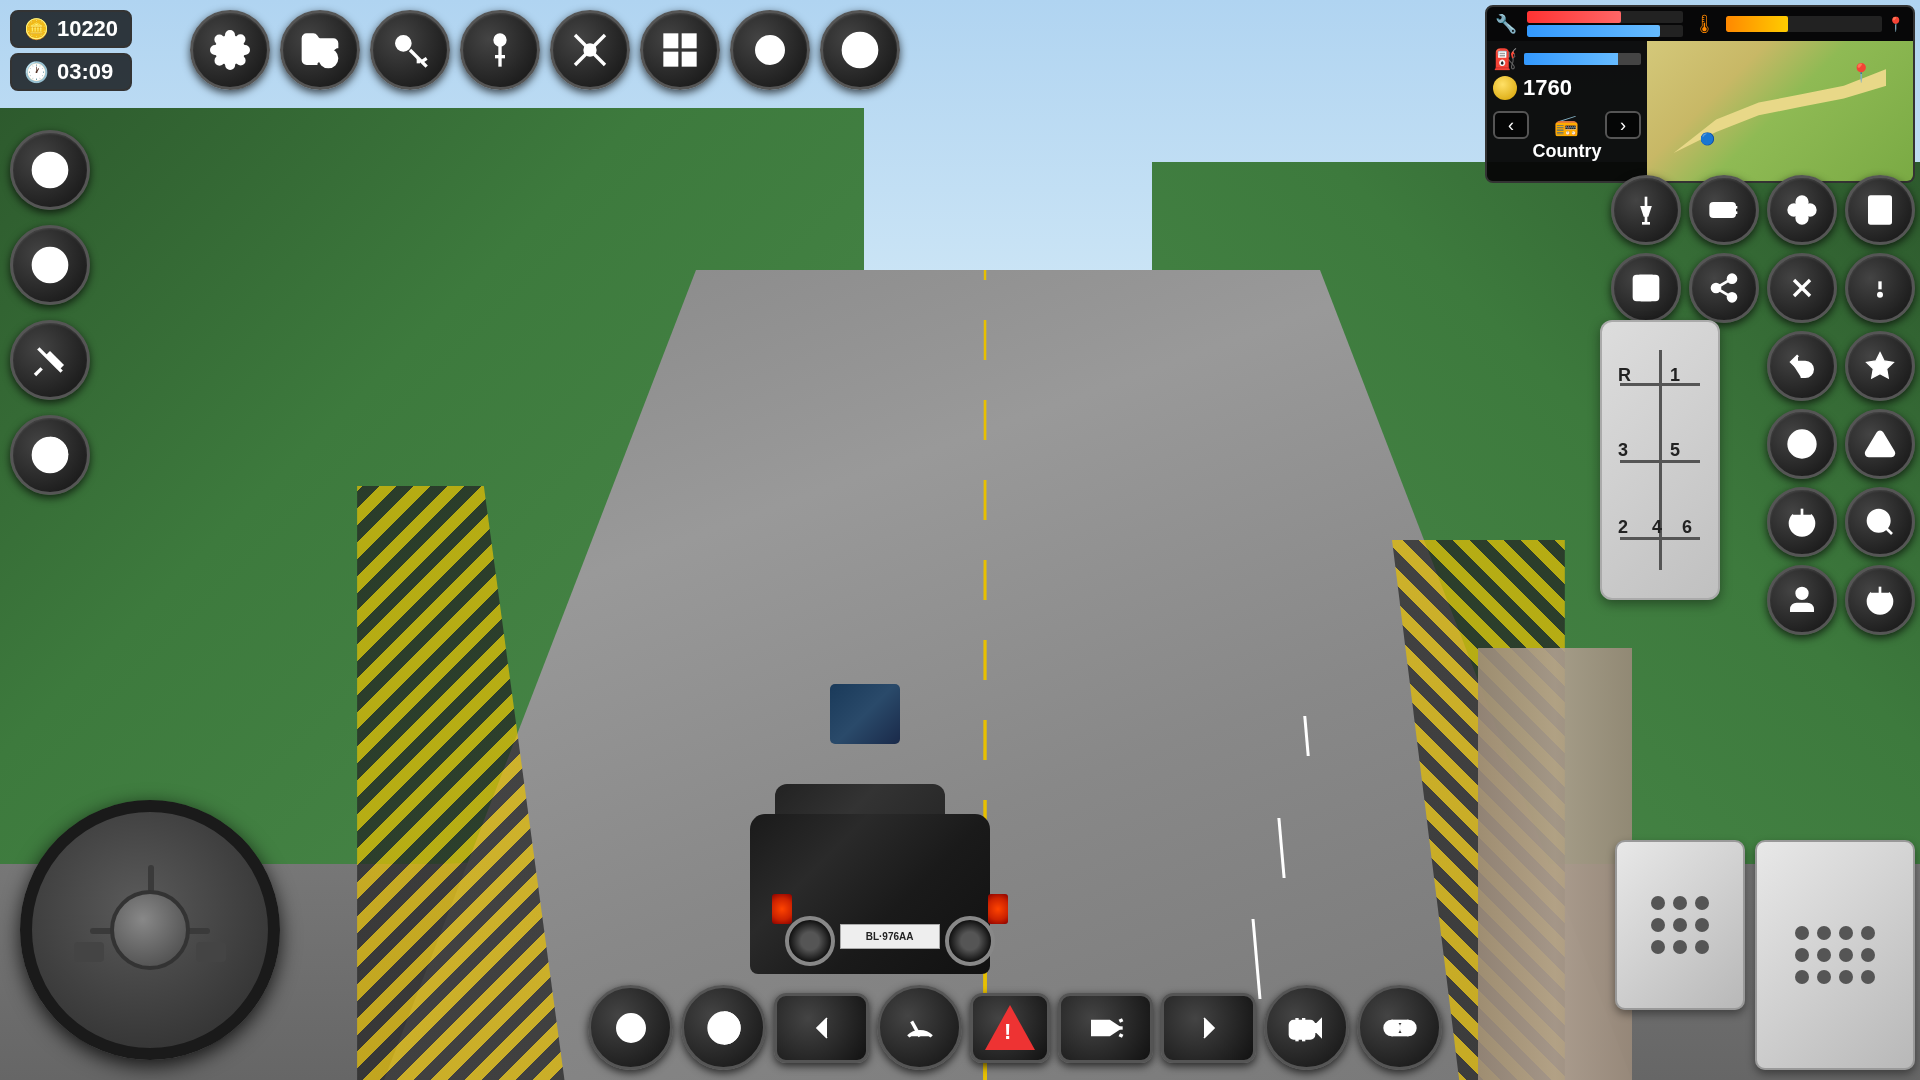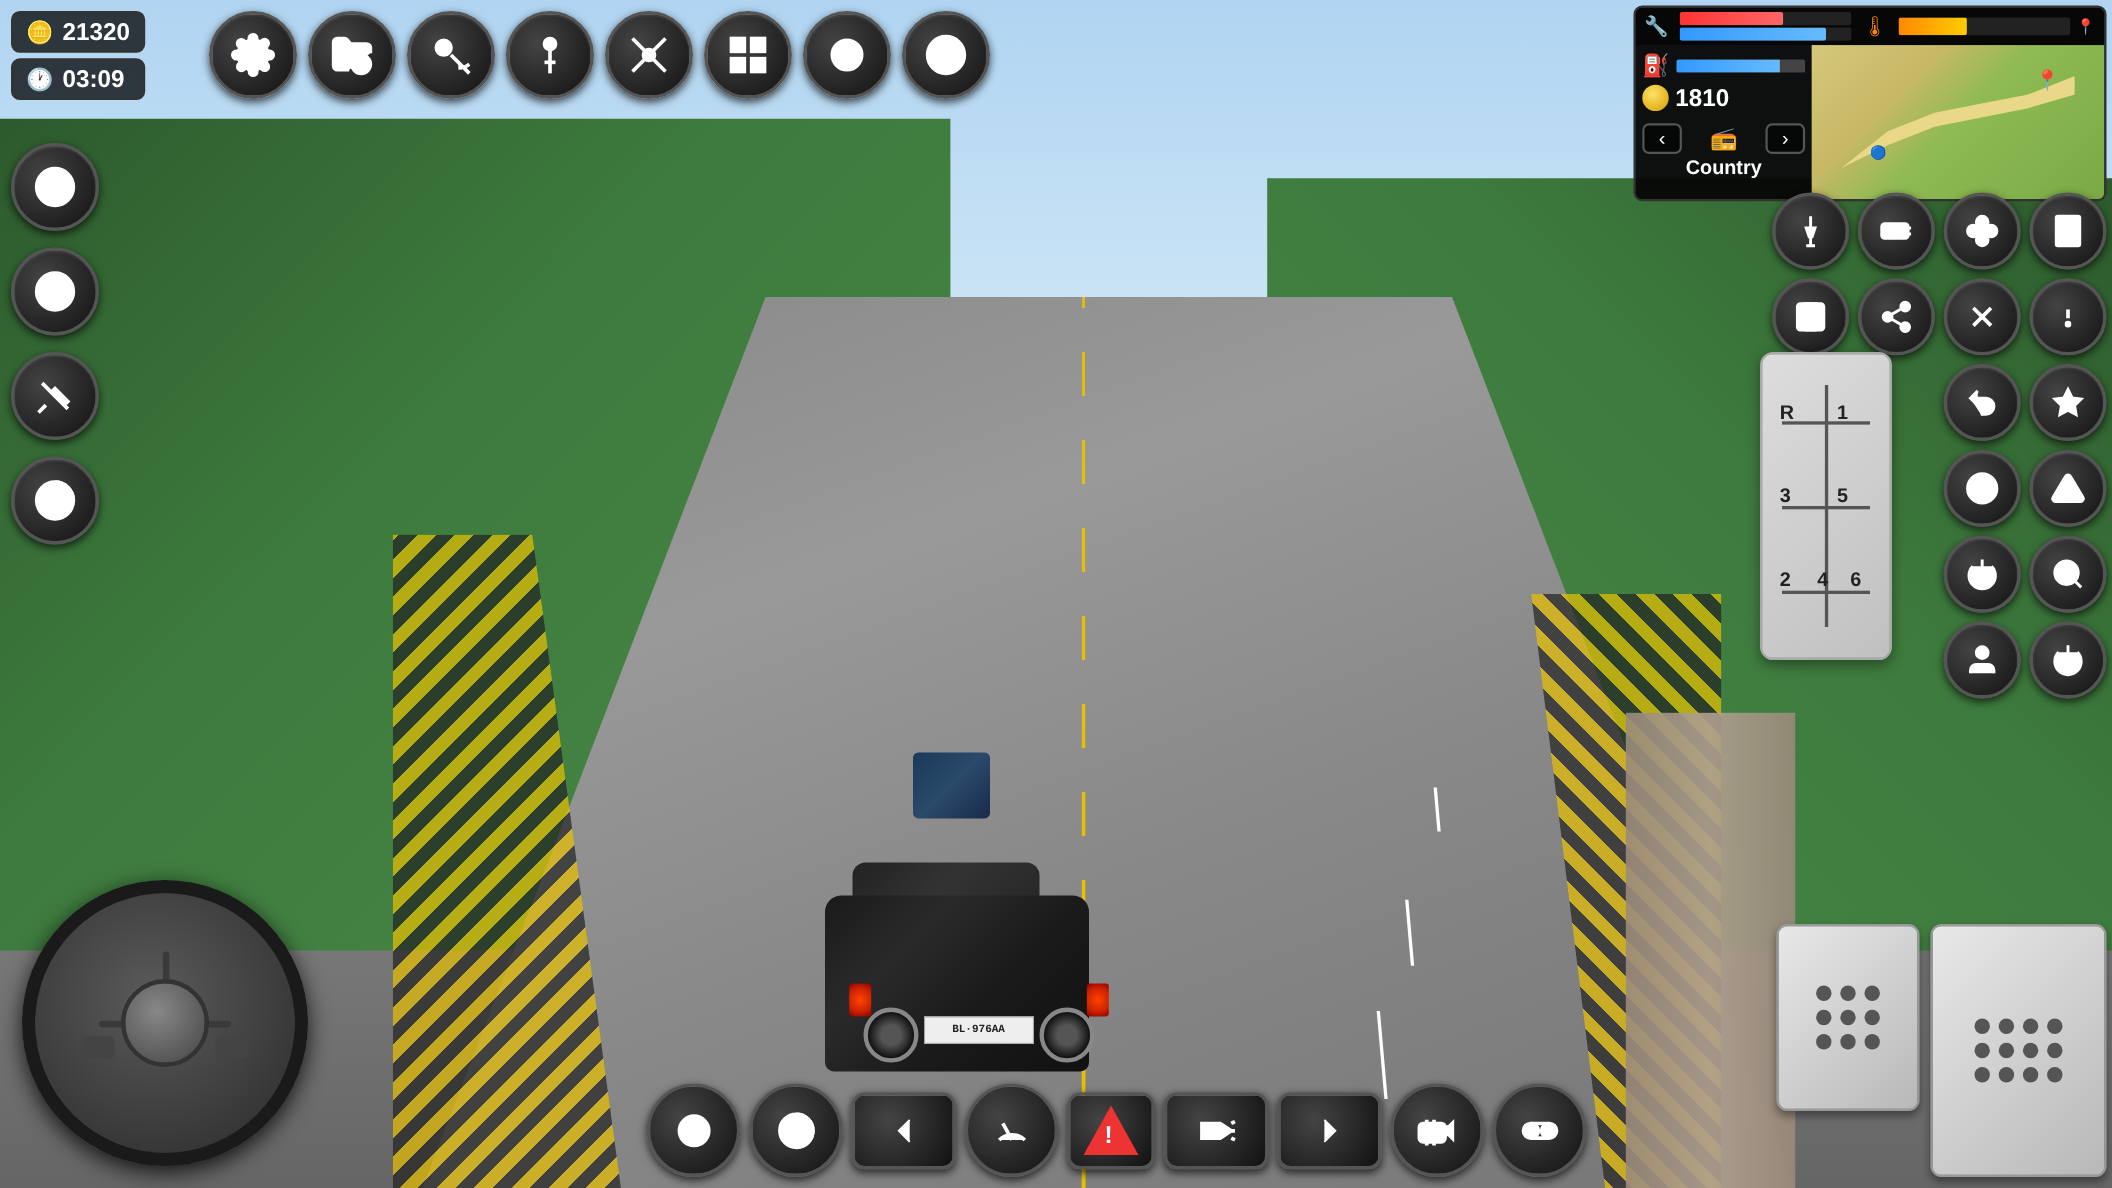--- a/index.html
+++ b/index.html
@@ -122,21 +122,20 @@
       width: 100px;
       height: 25px;
       background: #eee;
       border: 1px solid #aaa;
       display: flex;
       align-items: center;
       justify-content: center;
       font-size: 10px;
       font-weight: bold;
       color: #222;
-      font-family: Liberation Mono, monospace;
     }
     .car-wheel-left {
       position: absolute;
       bottom: 8px;
       left: 35px;
       width: 50px;
       height: 50px;
       background: radial-gradient(circle, #555 30%, #333 50%, #111 70%);
       border-radius: 50%;
       border: 4px solid #888;
@@ -626,21 +625,21 @@
       <div class="car-plate">BL·976AA</div>
       <div class="car-wheel-left"></div>
       <div class="car-wheel-right"></div>
     </div>
   </div>
 </div>
 
 <div class="hud-top-left">
   <div class="stat-box">
     <span class="stat-icon">🪙</span>
-    <span class="stat-value">21320</span>
+    <span class="stat-value">10220</span>
   </div>
   <div class="stat-box">
     <span class="stat-icon">🕐</span>
     <span class="stat-value">03:09</span>
   </div>
 </div>
 
 <div class="hud-top-center">
 
   <div class="circle-btn">
@@ -780,21 +779,21 @@
   <div class="minimap-area">
     <div class="coin-display">
       <div class="coin-row">
         <span style="font-size:20px;">⛽</span>
         <div style="flex:1; height:12px; background:#444; border-radius:2px; overflow:hidden;">
           <div style="height:100%; width:80%; background:linear-gradient(90deg,#3399ff,#66bbff);"></div>
         </div>
       </div>
       <div class="coin-row">
         <div class="coin-icon"></div>
-        <span class="coin-value">1810</span>
+        <span class="coin-value">1760</span>
       </div>
       <div class="nav-arrows" style="padding:0; margin-top:6px;">
         <div class="nav-arrow-btn">‹</div>
         <div class="nav-label">
           <span class="nav-icon">📻</span>
         </div>
         <div class="nav-arrow-btn">›</div>
       </div>
       <div class="country-label">Country</div>
     </div>

